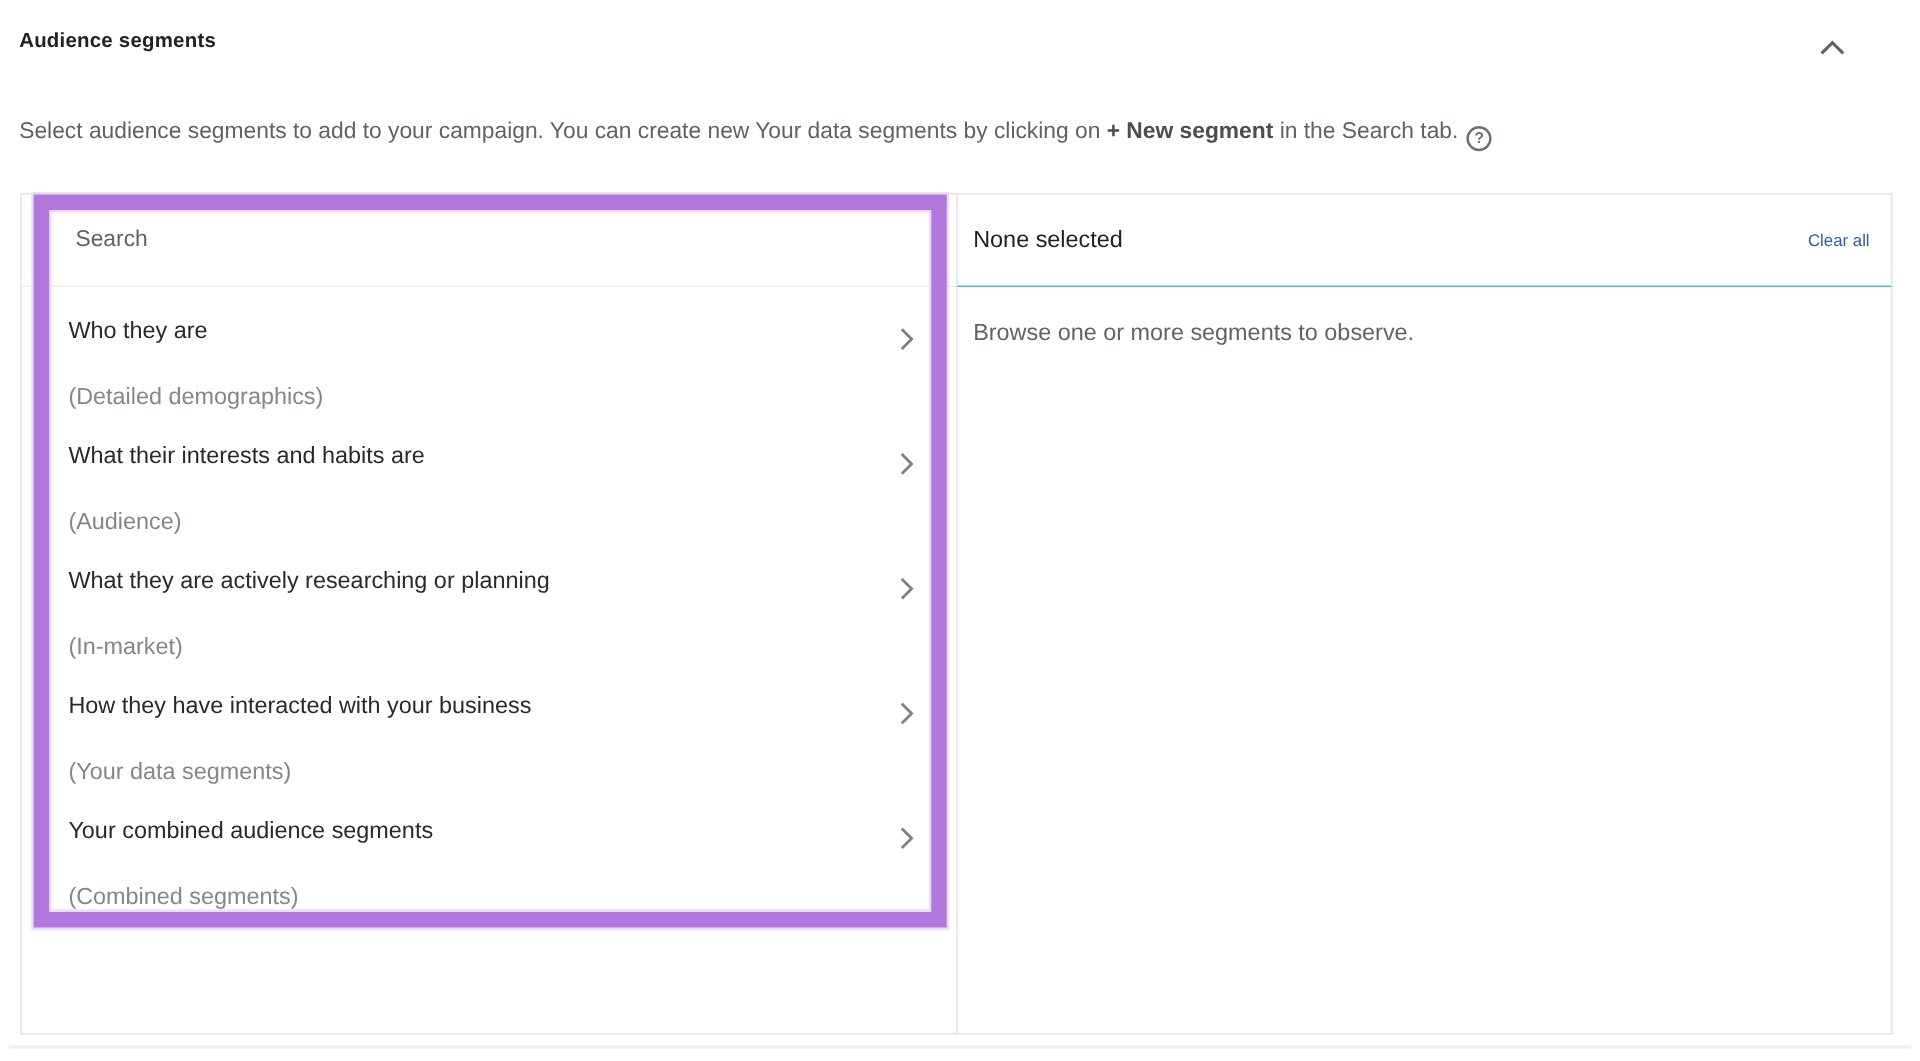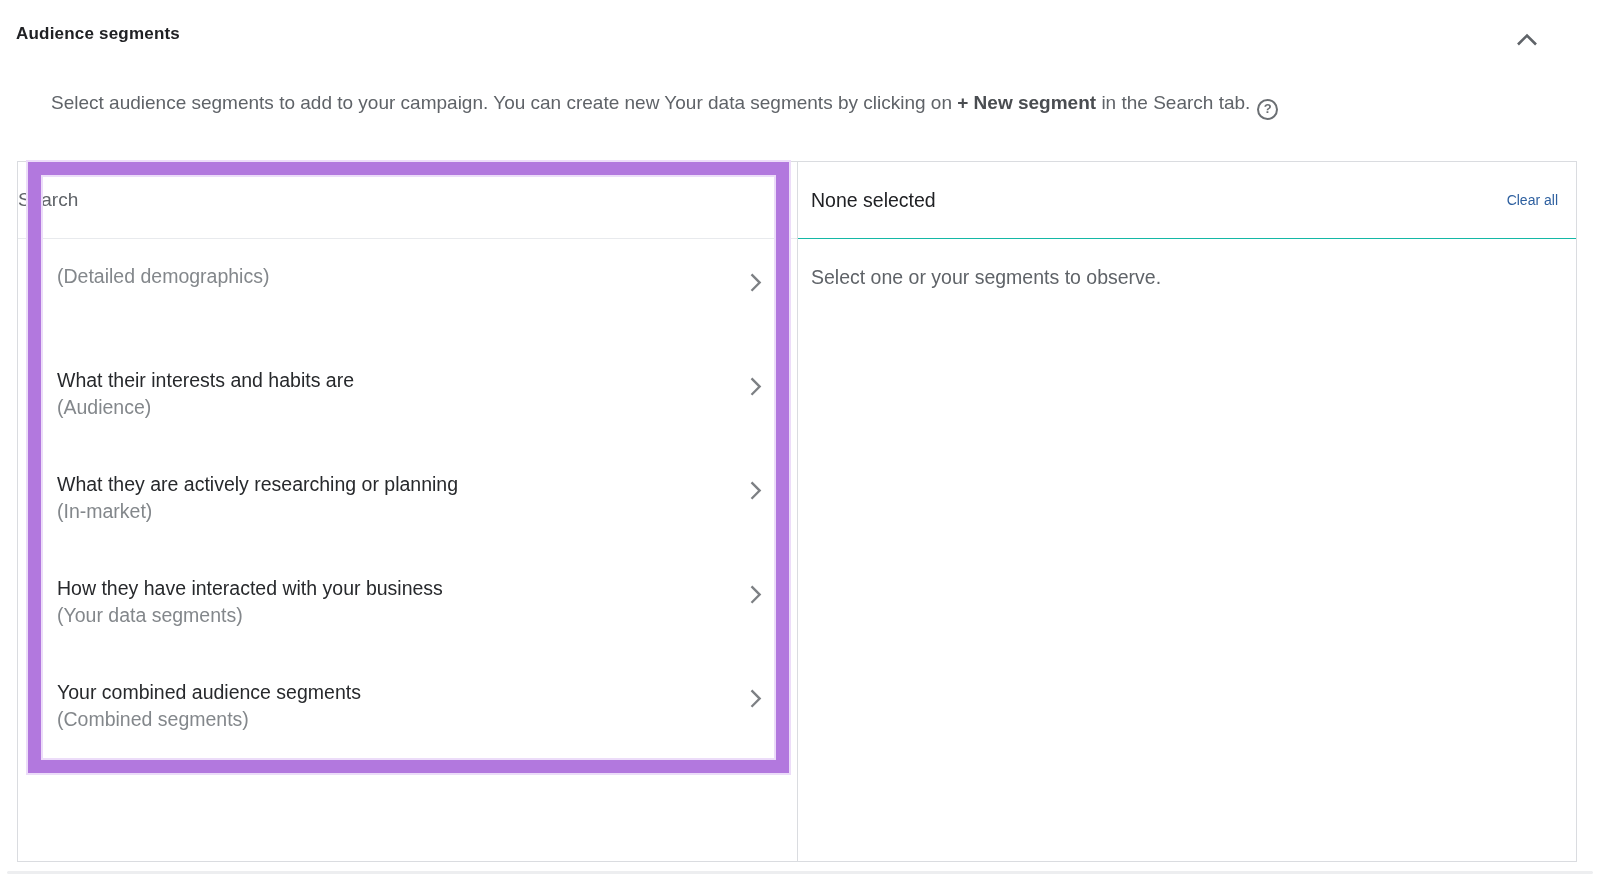--- a/index.html
+++ b/index.html
@@ -25,23 +25,22 @@
     letter-spacing: 0.2px;
   }
   .collapse-btn {
     position: absolute; left: 1509px; top: 24px;
     width: 36px; height: 32px;
     display: flex; align-items: center; justify-content: center;
     cursor: pointer; background: transparent; border: none;
   }
   .section-desc {
     position: absolute; left: 16px; top: 93px;
-    font-size: 19px; color: #5f6368; line-height: 20px;
+    font-size: 19px; color: #5f6368; line-height: 34px;
     white-space: nowrap;
-    margin-left: 35px;
   }
   .section-desc b { color: #4a4d51; font-weight: 700; }
   .help-icon {
     display: inline-flex; align-items: center; justify-content: center;
     width: 21px; height: 21px; margin-left: 7px;
     border: 2px solid #6b6f73; border-radius: 50%;
     font-size: 13px; font-weight: 700; color: #6b6f73;
     vertical-align: -4px; cursor: pointer;
   }
 
@@ -59,21 +58,21 @@
     position: relative;
   }
   .right-panel { flex: 1; height: 100%; position: relative; }
 
   
   .tabs {
     height: 77px; display: flex; align-items: stretch;
     border-bottom: 1px solid #e8eaed;
   }
   .tab {
-    display: flex; align-items: center; justify-content: flex-start;
+    display: flex; align-items: center; justify-content: center;
     font-size: 19px; color: #5f6368; cursor: pointer;
     position: relative;
   }
   .tab.search { width: 150px; }
   .tab.browse { width: 154px; font-weight: 700; color: #202124; }
   .tab.browse .tab-underline {
     position: absolute; left: 0; right: 0; bottom: 0;
     height: 5px; background: var(--accent-blue, #3a6aa6);
   }
 
@@ -81,21 +80,21 @@
   .seg-list { padding-top: 12px; }
   .seg-item {
     height: 104px; position: relative;
     padding: 12px 70px 0 39px;
     cursor: pointer;
   }
   .seg-item .seg-title {
     font-size: 19.5px; color: #27292c; line-height: 27px;
   }
   .seg-item .seg-sub {
-    font-size: 19.5px; color: #83878b; line-height: 27px;
+    font-size: 19.5px; color: #83878b; line-height: 27px; margin-top: 28px;
   }
   .seg-item .chev {
     position: absolute; right: 28px; top: 17px;
     width: 28px; height: 28px;
   }
 
   
   .sel-header {
     height: 77px;
     border-bottom: 1px solid #14b8a6;
@@ -153,20 +152,21 @@
     <div class="left-panel">
       <div class="tabs">
         <div class="tab search">
           <span>Search</span>
         </div>
       </div>
 
       <div class="seg-list">
 
         <div class="seg-item">
+          <div class="seg-title">Who they are</div>
           <div class="seg-sub">(Detailed demographics)</div>
           <span class="chev">
             <svg width="28" height="28" viewBox="0 0 24 24">
                 <path d="M9 5.5 L16 12.5 L9 19.5" fill="none" stroke="#7d8084" stroke-width="2"></path>
               </svg>
           </span>
         </div>
 
         <div class="seg-item">
           <div class="seg-title">What their interests and habits are</div>
@@ -209,21 +209,21 @@
         </div>
 
       </div>
     </div>
 
     <div class="right-panel">
       <div class="sel-header">
         <span class="sel-status">None selected</span>
         <a class="clear-all">Clear all</a>
       </div>
-      <div class="sel-empty">Select one or your segments to observe.</div>
+      <div class="sel-empty">Browse one or more segments to observe.</div>
     </div>
 
   </div>
 
   <div class="annotation-box"></div>
 
   <div class="bottom-line"></div>
 
 </div>
 

